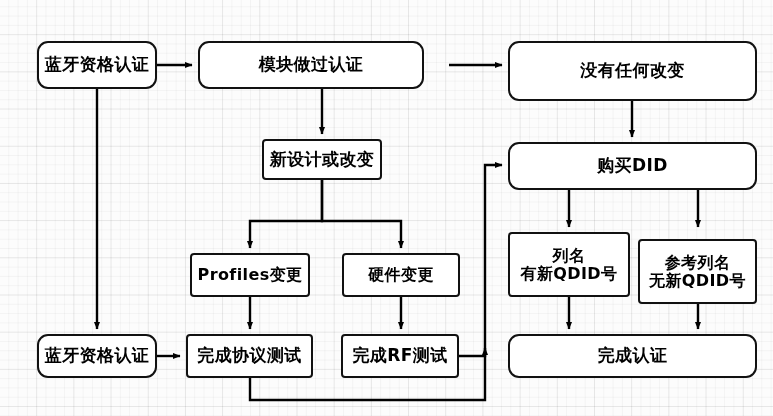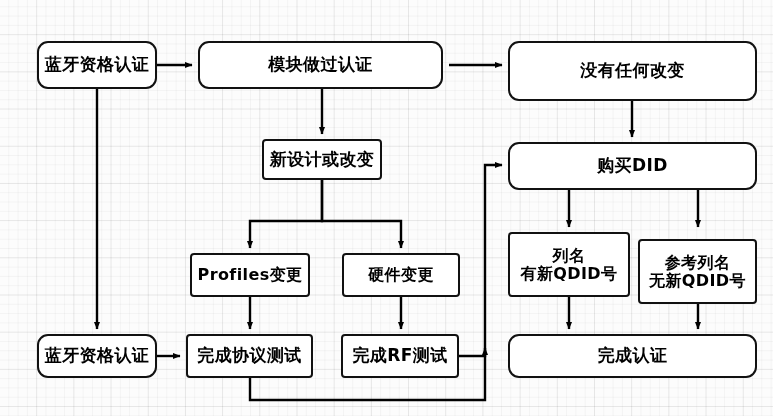--- a/index.html
+++ b/index.html
@@ -97,21 +97,21 @@
       <path d="M569,297 L569,329"></path>
 
       <path d="M698,297 L698,329"></path>
     </g>
   </svg>
 
   <div class="node rounded fs17" style="left:37px;top:41px;width:120px;height:48px;">
     <span class="lbl">蓝牙资格认证</span>
   </div>
 
-  <div class="node rounded fs17" style="left:198px;top:41px;width:245px;height:48px;">
+  <div class="node rounded fs17" style="left:198px;top:41px;width:226px;height:48px;">
     <span class="lbl">模块做过认证</span>
   </div>
 
   <div class="node rounded fs17" style="left:508px;top:41px;width:249px;height:60px;">
     <span class="lbl">没有任何改变</span>
   </div>
 
   <div class="node sharp fs17" style="left:262px;top:139px;width:120px;height:41px;">
     <span class="lbl">新设计或改变</span>
   </div>

